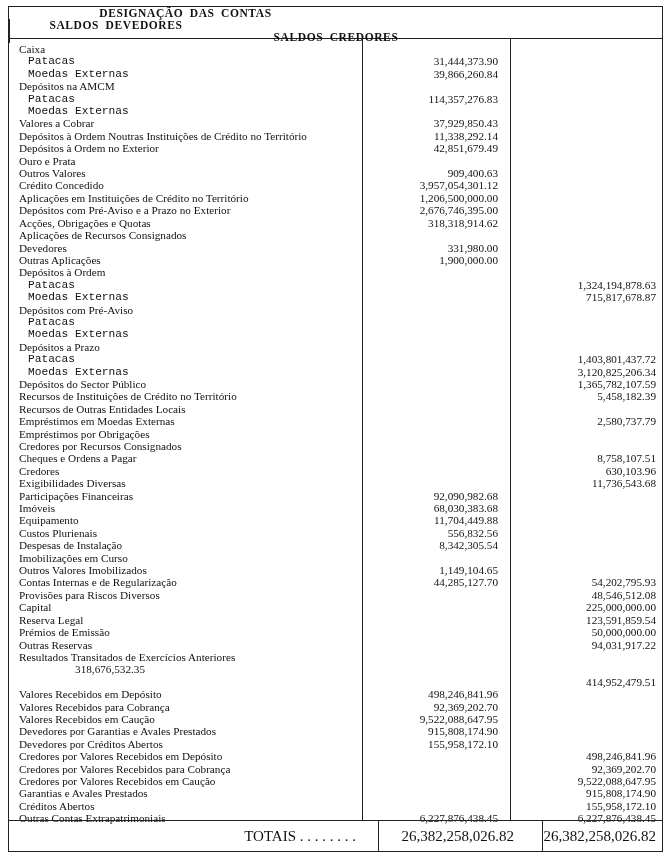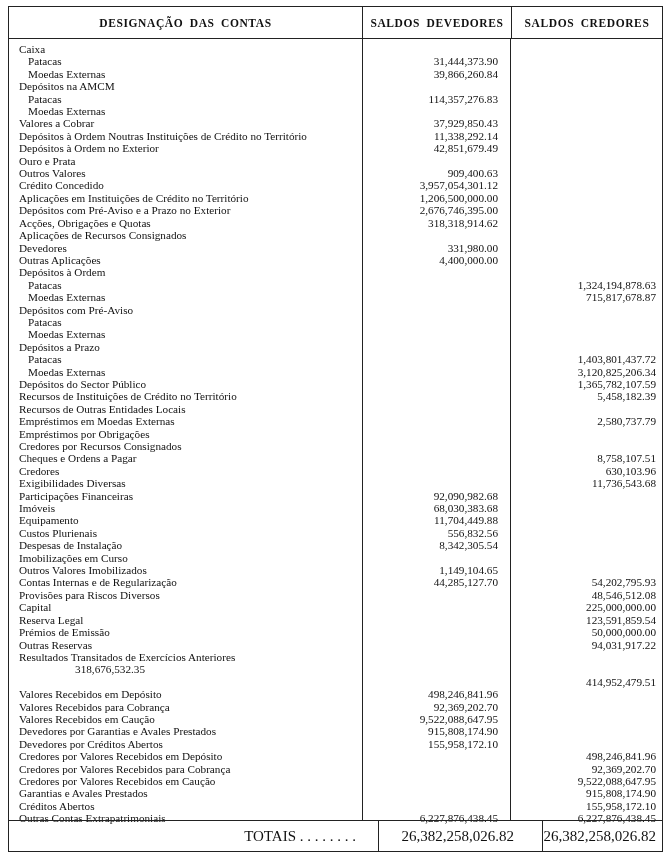--- a/index.html
+++ b/index.html
@@ -1,31 +1,31 @@
 <!DOCTYPE html>
 <html><head>
 <meta charset="utf-8">
 <style>
   html, body { margin: 0; padding: 0; background: #ffffff; }
   body { width: 669px; height: 858px; position: relative; overflow: hidden;
          font-family: "Liberation Serif", "DejaVu Serif", serif; color: #111; }
   .tbl { position: absolute; left: 8px; top: 6px; width: 655px; height: 846px;
          border: 1.5px solid #222; box-sizing: border-box; }
   .hdr { position: absolute; left: 0; top: 0; right: 0; height: 31px;
-         border-bottom: 1.5px solid #222; display: flex; }
+         border-bottom: 1.5px solid #222; display: flex; flex-direction: column; }
   .hdr div { display: flex; align-items: center; justify-content: center;
              font-weight: bold; font-size: 11.5px; letter-spacing: 0.6px; word-spacing: 3px; }
   .c1 { width: 353px; }
-  .c2 { width: 148px; border-left: 1.3px solid #222; }
+  .c2 { width: 148px; border-left: 1.3px solid #222; padding-left: 32px; }
   .c3 { flex: 1; border-left: 1.3px solid #222; }
   .vline { position: absolute; top: 31px; bottom: 31px; width: 0; border-left: 1.3px solid #222; }
   .body { position: absolute; left: 0; top: 36px; right: 0; }
   .row { display: flex; height: 12.42px; line-height: 12.42px; font-size: 11.2px; white-space: nowrap; }
   .row .name { width: 353px; padding-left: 10px; box-sizing: border-box; }
-  .row .name.sub { padding-left: 19px; }
+  .row .name.sub { padding-left: 19px; font-family: Liberation Mono, monospace; }
   .row .deb { width: 148px; text-align: right; padding-right: 12px; box-sizing: border-box; }
   .row .cred { flex: 1; text-align: right; padding-right: 6px; box-sizing: border-box; }
   .tot { position: absolute; left: 0; right: 0; bottom: 0; height: 30px; border-top: 1.5px solid #222;
          display: flex; font-size: 15px; gap: 16px; }
   .tot div { display: flex; align-items: center; }
   .tot .c1 { justify-content: flex-end; padding-right: 6px; box-sizing: border-box; }
   .tot .c2 { justify-content: flex-end; padding-right: 12px; box-sizing: border-box; }
   .tot .c3 { justify-content: flex-end; padding-right: 6px; box-sizing: border-box; }
 </style>
 </head>
@@ -120,21 +120,21 @@
         <div class="deb"></div>
         <div class="cred"></div>
       </div>
       <div class="row">
         <div class="name">Devedores</div>
         <div class="deb">331,980.00</div>
         <div class="cred"></div>
       </div>
       <div class="row">
         <div class="name">Outras Aplicações</div>
-        <div class="deb">4,400,000.00</div>
+        <div class="deb">1,900,000.00</div>
         <div class="cred"></div>
       </div>
       <div class="row">
         <div class="name">Depósitos à Ordem</div>
         <div class="deb"></div>
         <div class="cred"></div>
       </div>
       <div class="row">
         <div class="name sub">Patacas</div>
         <div class="deb"></div>

